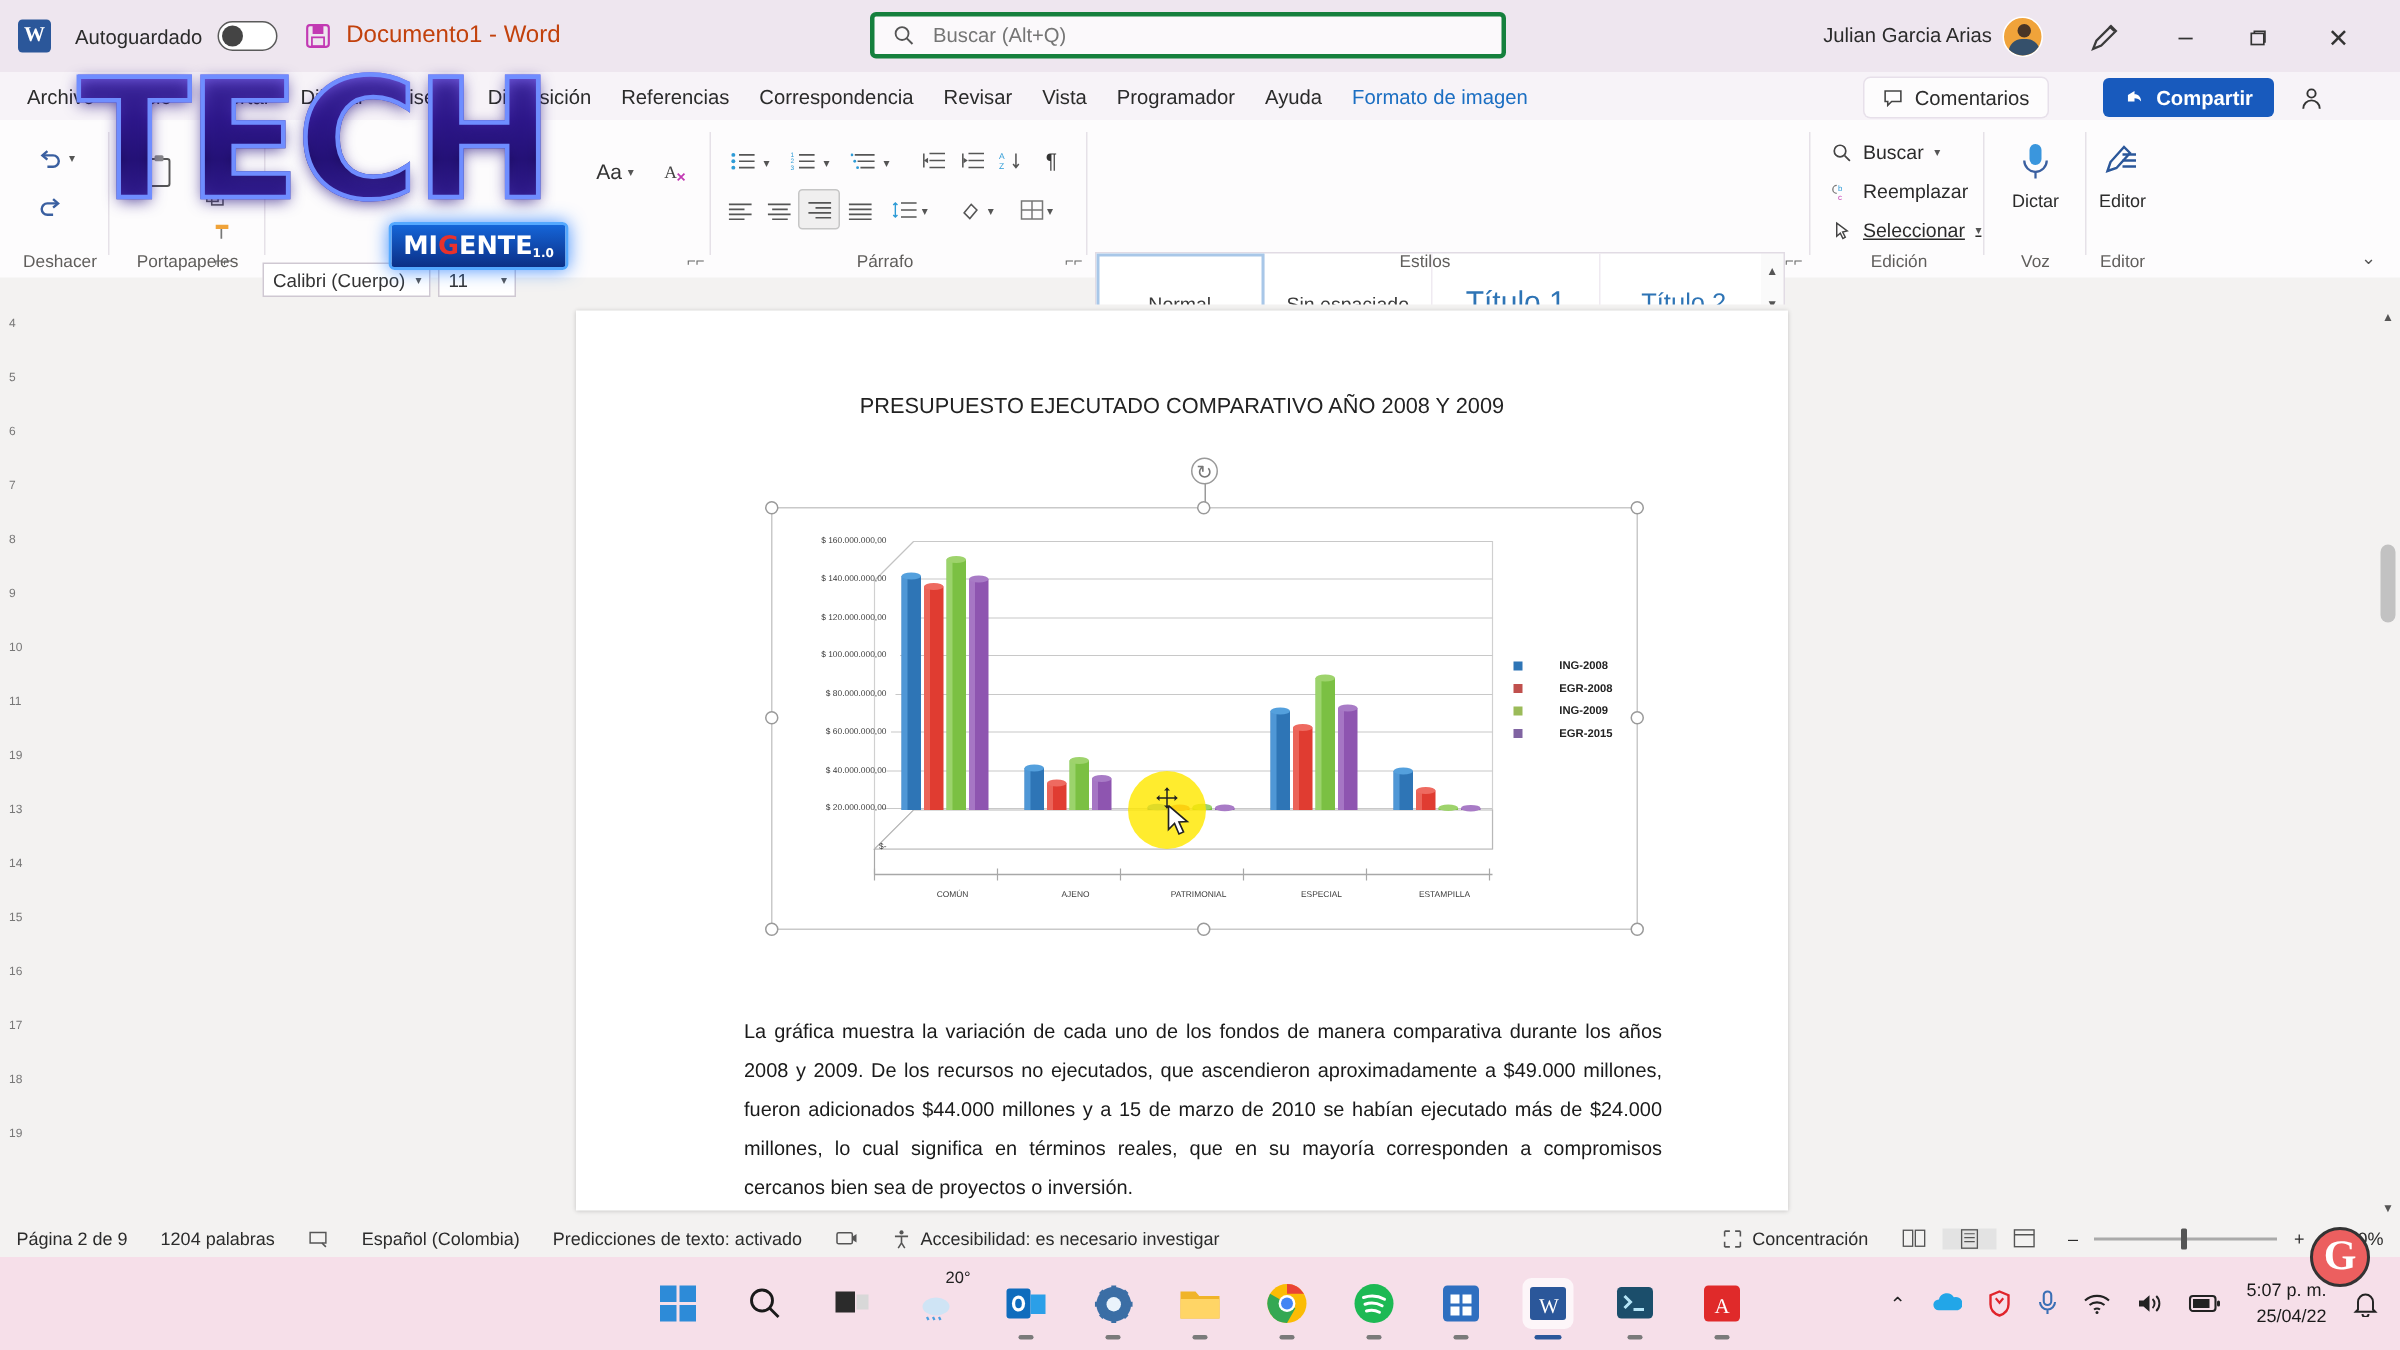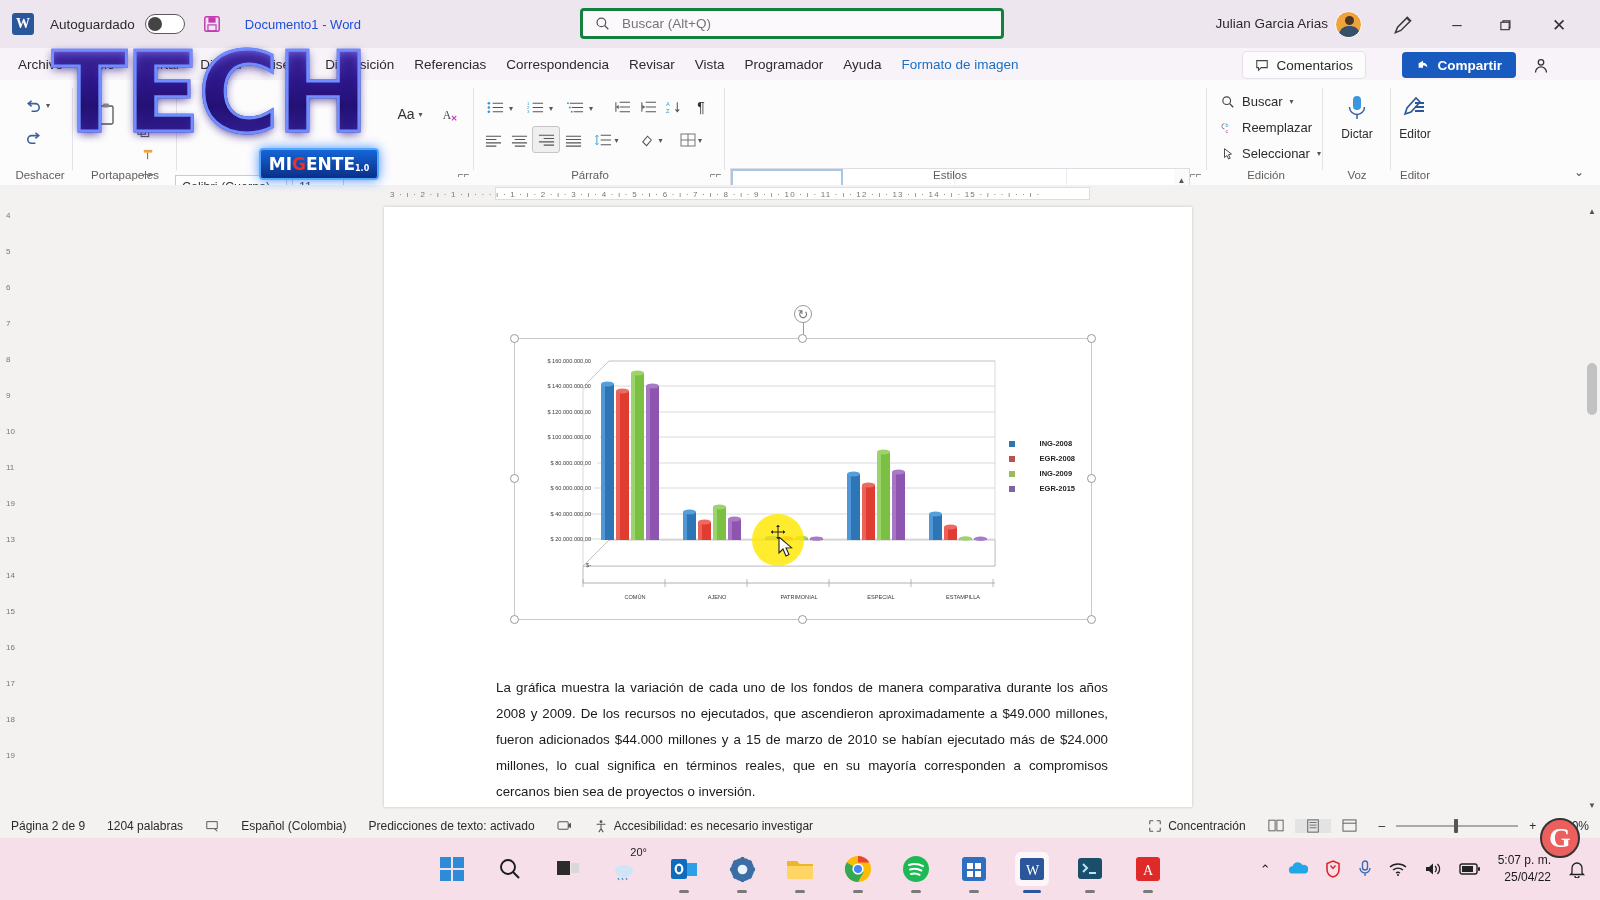--- a/index.html
+++ b/index.html
@@ -28,21 +28,21 @@
   .autosave-label { margin-left: 16px; font-size: 13.5px; color: #2b2b2b; }
   .toggle {
     margin-left: 10px; width: 40px; height: 20px; border-radius: 10px;
     border: 1.5px solid #5a5a5a; background: #fff; position: relative;
   }
   .toggle .knob {
     position: absolute; top: 2px; left: 2px; width: 14px; height: 14px;
     border-radius: 50%; background: #444;
   }
   .save-icon { margin-left: 18px; width: 18px; height: 18px; color: #c239b3; }
-  .doc-title { margin-left: 24px; font-size: 13px; color: #1d4ed8; }
+  .doc-title { margin-left: 10px; font-size: 16px; color: #c2410c; }
 
   .searchbox {
     position: absolute; left: 580px; top: 8px; width: 424px; height: 31px;
     background: #fbf9fb; border: 3px solid #15803d; border-radius: 4px;
     display: flex; align-items: center; padding-left: 12px; gap: 10px;
   }
   .searchbox input {
     border: none; outline: none; background: transparent;
     font-size: 13.5px; color: #4a4a4a; width: 340px;
     font-family: "Liberation Sans", sans-serif;
@@ -572,21 +572,21 @@
       <span class="chev">▾</span>
     </div>
     <div class="edit-item" style="left:1216px; top:38px;">
       <svg width="14" height="14" viewBox="0 0 16 16">
         <text x="5" y="7" font-size="6" fill="#2e9bd6">b</text>
           <text x="5" y="14" font-size="6" fill="#c239b3">c</text>
         <path d="M4 3a3 3 0 100 6" fill="none" stroke="#777" stroke-width="1"></path>
       </svg>
       <span>Reemplazar</span>
     </div>
-    <div class="edit-item" style="left:1216px; top:64px;">
+    <div class="edit-item" style="left:1216px; top:64px;text-decoration:underline;">
       <svg width="14" height="14" viewBox="0 0 16 16">
         <path d="M4 2l8 6-3.5.8 2 4-1.8.9-2-4L4 12V2z" fill="none" stroke="#444" stroke-width="1.1"></path>
       </svg>
       <span>Seleccionar</span>
       <span class="chev">▾</span>
     </div>
     <div class="grp-label" style="left:1216px; width:100px;">Edición</div>
     <div class="ribbon-sep" style="left:1322px"></div>
 
     <div class="bigbtn" style="left:1328px; top:6px;">
@@ -614,24 +614,20 @@
   <div class="tech-overlay">
     <div class="tech-word">TECH</div>
     <div class="migente">
       <span class="mi">MI</span>
       <span class="g">G</span>
       <span class="ente">ENTE</span>
       <span class="ver">1.0</span>
     </div>
   </div>
 
-  <div class="ruler-h">
-    <div class="ruler-strip"></div>
-    <div class="ruler-ticks">3 · ı · 2 · ı · 1 · ı · · · ı · 1 · ı · 2 · ı · 3 · ı · 4 · ı · 5 · ı · 6 · ı · 7 · ı · 8 · ı · 9 · ı · 10 · ı · 11 · ı · 12 · ı · 13 · ı · 14 · ı · 15 · ı · · ı · · ı ·</div>
-  </div>
   <div class="ruler-v">
     <div style="top:8px">4</div>
     <div style="top:44px">5</div>
     <div style="top:80px">6</div>
     <div style="top:116px">7</div>
     <div style="top:152px">8</div>
     <div style="top:188px">9</div>
     <div style="top:224px">10</div>
     <div style="top:260px">11</div>
     <div style="top:296px">19</div>
@@ -640,20 +636,21 @@
     <div style="top:404px">15</div>
     <div style="top:440px">16</div>
     <div style="top:476px">17</div>
     <div style="top:512px">18</div>
     <div style="top:548px">19</div>
   </div>
 
   <div class="canvas">
     <div class="page">
 
+      <div class="doc-title-line" style="top:56px;">PRESUPUESTO EJECUTADO COMPARATIVO AÑO 2008 Y 2009</div>
 
       <div class="chart-frame">
         <div class="rotate-stem"></div>
         <div class="rotate-handle">↻</div>
         <div class="handle" style="left:-5px;  top:-5px;"></div>
         <div class="handle" style="left:50%; margin-left:-5px; top:-5px;"></div>
         <div class="handle" style="right:-5px; top:-5px;"></div>
         <div class="handle" style="left:-5px;  top:50%; margin-top:-5px;"></div>
         <div class="handle" style="right:-5px; top:50%; margin-top:-5px;"></div>
         <div class="handle" style="left:-5px;  bottom:-5px;"></div>

